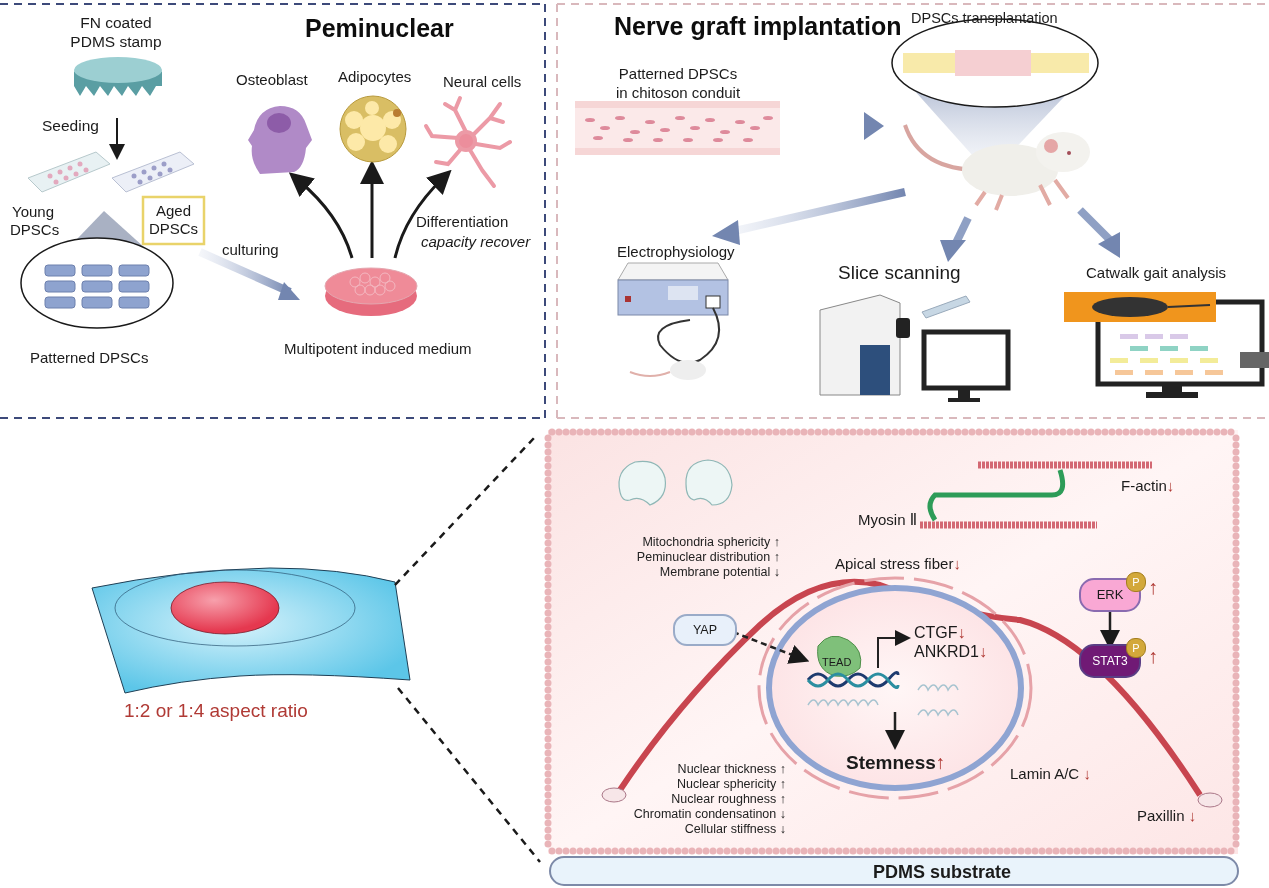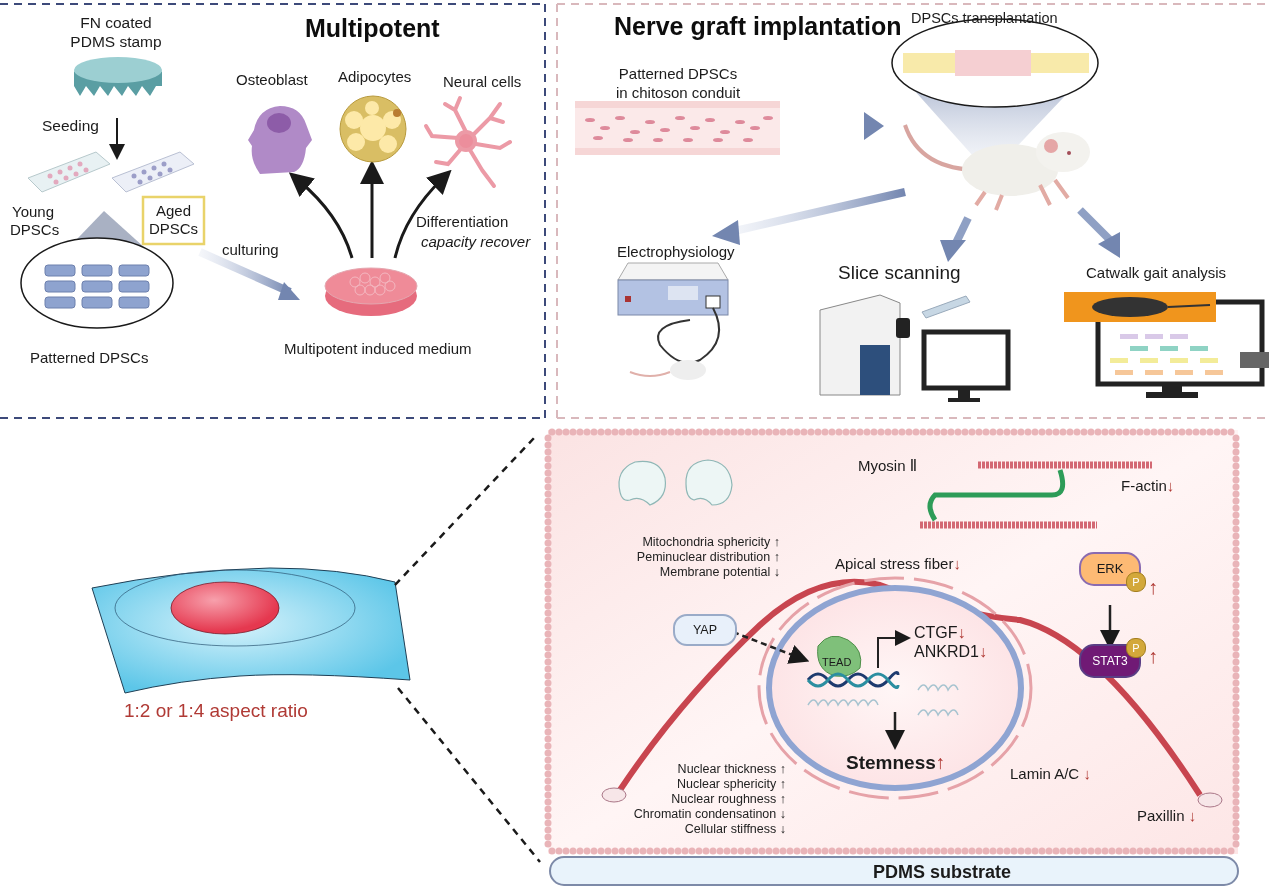--- a/index.html
+++ b/index.html
@@ -611,21 +611,21 @@
   </g>
   <line x1="895" y1="712" x2="895" y2="740" stroke="#222" stroke-width="2.5" marker-end="url(#ah)"></line>
 
   <line x1="1110" y1="605" x2="1110" y2="640" stroke="#222" stroke-width="2.5" marker-end="url(#ah)"></line>
 
   <rect x="550" y="857" width="688" height="28" rx="14" fill="#e9f3fb" stroke="#7d8aa8" stroke-width="2"></rect>
 </svg>
 
 <div class="lbl ctr" style="left:56px;top:14px;width:120px;font-size:15.5px;">FN coated</div>
 <div class="lbl ctr" style="left:46px;top:33px;width:140px;font-size:15.5px;">PDMS stamp</div>
-<div class="lbl title" style="left:305px;top:19px;">Multipotent</div>
+<div class="lbl title" style="left:305px;top:19px;">Peminuclear</div>
 <div class="lbl" style="left:42px;top:117px;font-size:15.5px;">Seeding</div>
 <div class="lbl" style="left:236px;top:71px;">Osteoblast</div>
 <div class="lbl" style="left:338px;top:68px;">Adipocytes</div>
 <div class="lbl" style="left:443px;top:73px;">Neural cells</div>
 <div class="lbl" style="left:12px;top:203px;">Young</div>
 <div class="lbl" style="left:10px;top:221px;">DPSCs</div>
 <div class="lbl ctr" style="left:143px;top:202px;width:61px;">Aged</div>
 <div class="lbl ctr" style="left:143px;top:220px;width:61px;">DPSCs</div>
 <div class="lbl" style="left:416px;top:213px;">Differentiation</div>
 <div class="lbl" style="left:421px;top:233px;font-style:italic;">capacity recover</div>
@@ -641,30 +641,30 @@
 <div class="lbl" style="left:838px;top:262px;font-size:19px;line-height:22px;">Slice scanning</div>
 <div class="lbl" style="left:1086px;top:264px;">Catwalk gait analysis</div>
 
 <div class="lbl" style="left:124px;top:700px;font-size:19px;line-height:22px;color:#b03a35;">1:2 or 1:4 aspect ratio</div>
 
 <div class="abs rgt" style="left:560px;top:535px;width:220px;">
   <div class="small"><span>Mitochondria sphericity</span> <span>↑</span></div>
   <div class="small"><span>Peminuclear distribution</span> <span>↑</span></div>
   <div class="small"><span>Membrane potential</span> <span>↓</span></div>
 </div>
-<div class="lbl" style="left:858px;top:457px;text-align:center;">Myosin Ⅱ</div>
+<div class="lbl" style="left:858px;top:511px;text-align:center;">Myosin Ⅱ</div>
 <div class="lbl" style="left:1121px;top:477px;"><span>F-actin</span><span class="down">↓</span></div>
 <div class="lbl" style="left:835px;top:555px;"><span>Apical stress fiber</span><span class="down">↓</span></div>
 
 <div class="abs" style="left:673px;top:614px;width:60px;height:28px;border:2px solid #9aabc8;border-radius:14px;background:#e8f0fa;font-size:12.5px;line-height:28px;text-align:center;">YAP</div>
 <div class="lbl" style="left:822px;top:653px;font-size:11px;">TEAD</div>
 <div class="lbl" style="left:914px;top:624px;font-size:16px;"><span>CTGF</span><span class="down">↓</span></div>
 <div class="lbl" style="left:914px;top:643px;font-size:16px;"><span>ANKRD1</span><span class="down">↓</span></div>
 
-<div class="abs" style="left:1079px;top:552px;width:58px;height:30px;border:2px solid #8a6bb0;border-radius:15px;background:#fdba74;font-size:13px;line-height:30px;text-align:center;">ERK</div>
+<div class="abs" style="left:1079px;top:578px;width:58px;height:30px;border:2px solid #8a6bb0;border-radius:15px;background:#f9a8d4;font-size:13px;line-height:30px;text-align:center;">ERK</div>
 <div class="abs" style="left:1126px;top:572px;width:18px;height:18px;border-radius:9px;background:#d3a83a;border:1.5px solid #a47e1e;color:#fff;font-size:11px;line-height:18px;text-align:center;">P</div>
 <div class="lbl up" style="left:1148px;top:578px;font-size:20px;">↑</div>
 <div class="abs" style="left:1079px;top:644px;width:58px;height:30px;border:2px solid #5a3e85;border-radius:15px;background:#701a75;color:#fff;font-size:12px;line-height:30px;text-align:center;">STAT3</div>
 <div class="abs" style="left:1126px;top:638px;width:18px;height:18px;border-radius:9px;background:#d3a83a;border:1.5px solid #a47e1e;color:#fff;font-size:11px;line-height:18px;text-align:center;">P</div>
 <div class="lbl up" style="left:1148px;top:647px;font-size:20px;">↑</div>
 
 <div class="lbl" style="left:846px;top:752px;font-size:19px;line-height:22px;font-weight:bold;"><span>Stemness</span><span class="up">↑</span></div>
 <div class="lbl" style="left:1010px;top:765px;"><span>Lamin A/C</span> <span class="down">↓</span></div>
 <div class="lbl" style="left:1137px;top:807px;"><span>Paxillin</span> <span class="down">↓</span></div>
 

